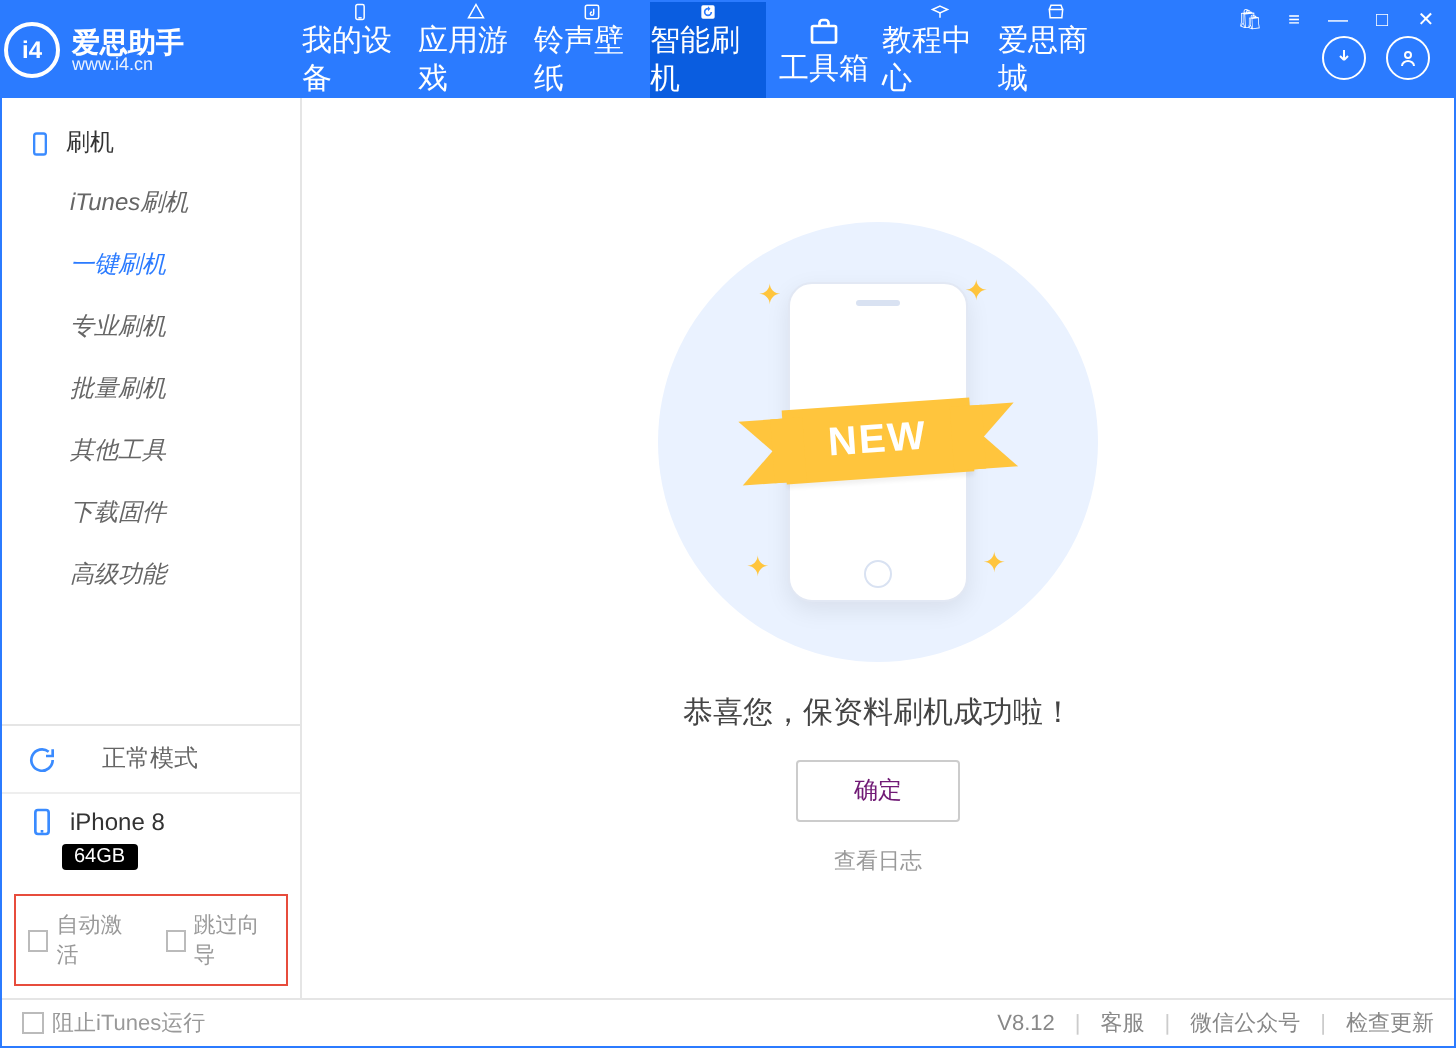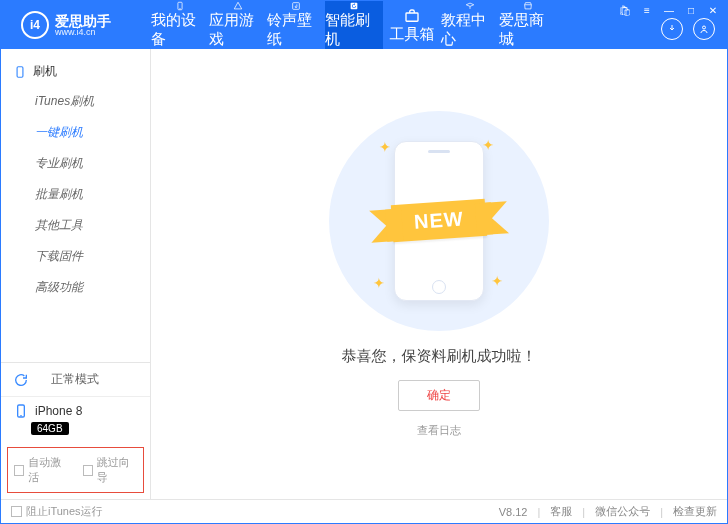--- a/index.html
+++ b/index.html
@@ -1,20 +1,20 @@
 <!DOCTYPE html>
 <html><head>
 <meta charset="utf-8">
 <style>
 * { margin: 0; padding: 0; box-sizing: border-box; }
 body { font-family: "Microsoft YaHei", Arial, sans-serif; font-size: 12px; color: #333; background: #fff; overflow: hidden; }
 .window { width: 728px; height: 524px; display: flex; flex-direction: column; border: 1px solid #2b7bff; }
 
 .header { height: 48px; background: #2b7bff; color: #fff; display: flex; align-items: center; }
-.logo-box { display: flex; align-items: center; width: 150px; padding-left: 20px; }
+.logo-box { display: flex; align-items: center; width: 150px; padding-left: 1px; }
 .logo-circ { width: 28px; height: 28px; border: 2px solid #fff; border-radius: 50%; display: flex; align-items: center; justify-content: center; font-weight: bold; font-size: 12px; margin-right: 6px; }
 .logo-text { font-weight: bold; font-size: 14px; line-height: 1; }
 .logo-sub { font-size: 9px; opacity: .9; line-height: 1; }
 
 .tabs { display: flex; flex: 1; align-self: stretch; }
 .tab { width: 58px; display: flex; flex-direction: column; align-items: center; justify-content: center; gap: 0; cursor: pointer; font-size: 15px; }
 .tab.active { background: #0a5de0; justify-content: center; }
 .tab svg { width: 18px; height: 18px; }
 .tab span { color: #fff; }
 
@@ -53,21 +53,21 @@
 .ribbon:before, .ribbon:after { content: ""; position: absolute; top: 4px; width: 0; height: 0; border: 16px solid #ffc53d; }
 .ribbon:before { left: -22px; border-left-color: transparent; }
 .ribbon:after { right: -22px; border-right-color: transparent; }
 .sparkle { position: absolute; color: #ffc53d; font-size: 14px; }
 .s1 { top: 28px; left: 50px; }
 .s2 { top: 26px; right: 55px; }
 .s3 { bottom: 40px; left: 44px; }
 .s4 { bottom: 42px; right: 46px; }
 
 .success-text { margin-top: 16px; font-size: 15px; color: #444; }
-.confirm-btn { margin-top: 14px; border: 1px solid #ccc; background: #fff; padding: 6px 28px; font-size: 12px; color: #ef4444; cursor: pointer; border-radius: 2px; }
+.confirm-btn { margin-top: 14px; border: 1px solid #ccc; background: #fff; padding: 6px 28px; font-size: 12px; color: #701a75; cursor: pointer; border-radius: 2px; }
 .log-link { margin-top: 12px; font-size: 11px; color: #999; cursor: pointer; }
 
 .footer { height: 24px; border-top: 1px solid #e5e5e5; display: flex; align-items: center; padding: 0 10px; font-size: 11px; color: #888; justify-content: space-between; }
 .footer-left { display: flex; align-items: flex-end; gap: 5px; }
 .footer-right { display: flex; align-items: center; gap: 10px; }
 .footer-right span { cursor: pointer; }
 .divider { color: #ccc; }
 </style>
 </head>
 <body>

